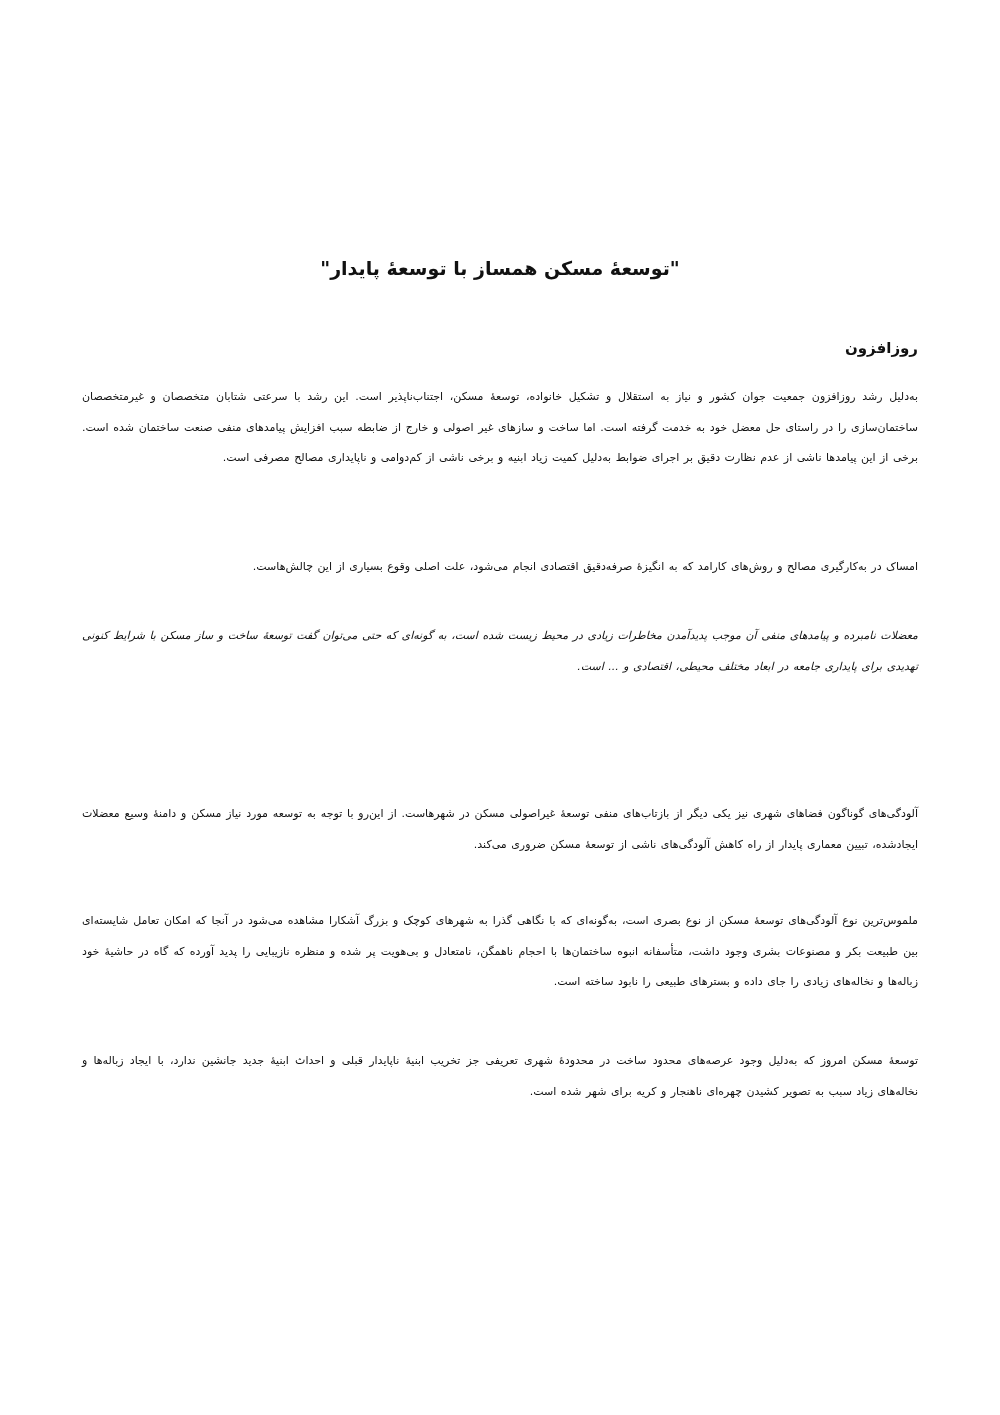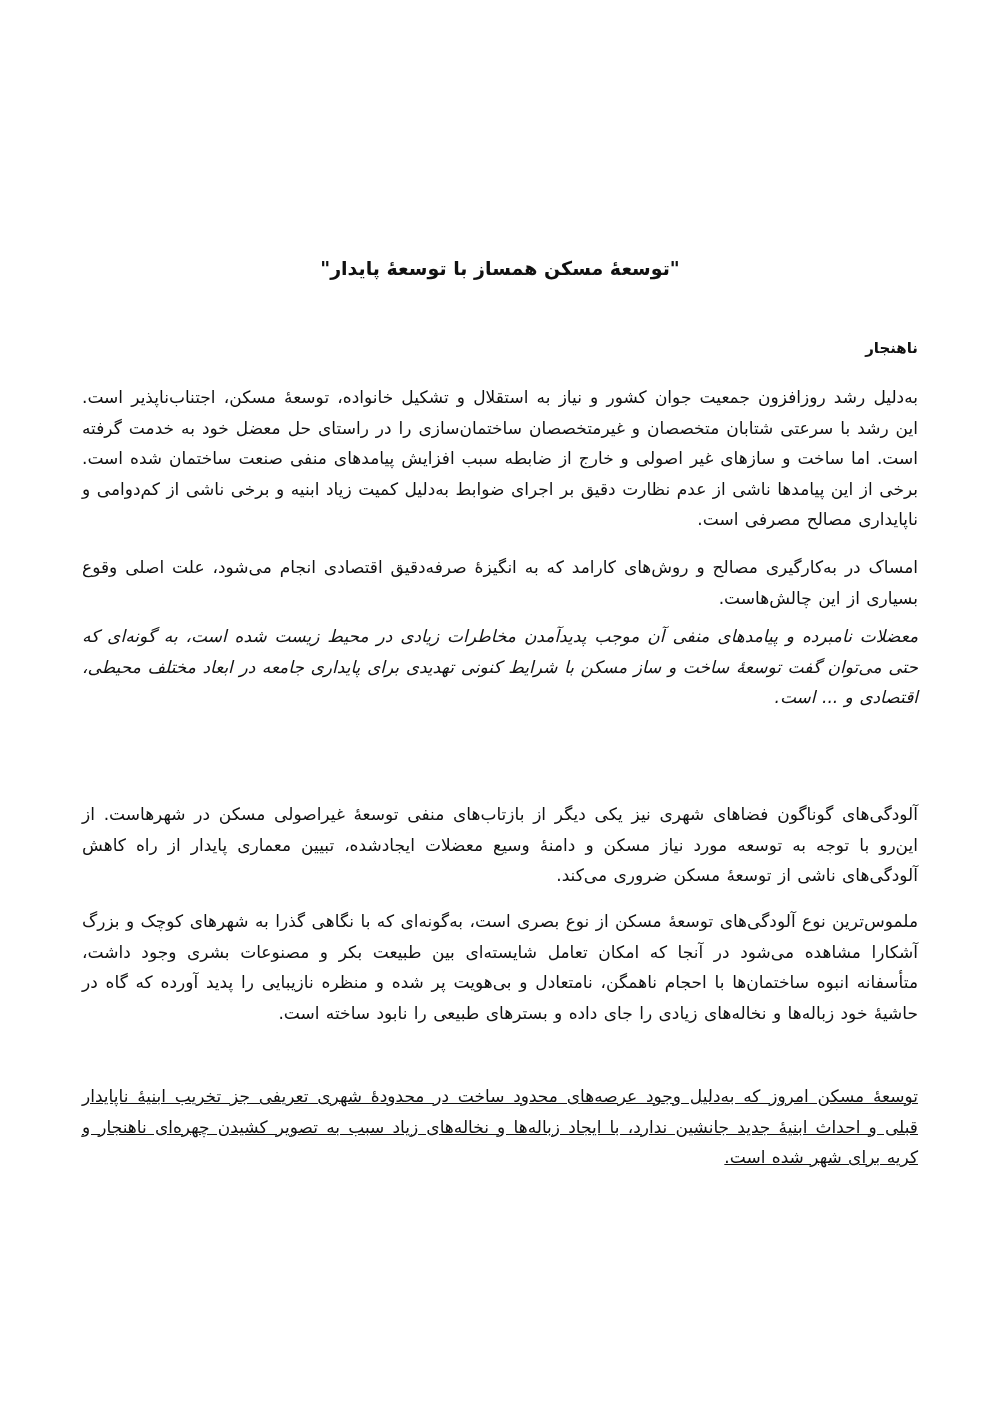--- a/index.html
+++ b/index.html
@@ -41,40 +41,40 @@
       font-weight: bold;
       font-size: 15px;
       line-height: 28px;
       margin: 0;
     }
     .para {
       position: absolute;
       right: 0;
       width: 836px;
       margin: 0;
-      font-size: 17px;
+      font-size: 11px;
       line-height: 30.5px;
       text-align: justify;
       text-align-last: right;
       word-spacing: 1px;
     }
     #p1 { top: 382px; }
     #p2 { top: 552px; }
     #p3 { top: 621px; font-style: italic; }
     #p4 { top: 779px; margin-top: 20px; }
     #p5 { top: 906px; }
-    #p6 { top: 1081px; text-decoration: underline; }
+    #p6 { top: 1046px; }
   </style>
 </head>
 <body>
 
 <div class="page">
   <h1 class="doc-title" id="title">"توسعۀ مسکن همساز با توسعۀ پایدار"</h1>
 
-  <h2 class="section-heading">ناهنجار</h2>
+  <h2 class="section-heading">روزافزون</h2>
 
   <p class="para" id="p1">به‌دلیل رشد روزافزون جمعیت جوان کشور و نیاز به استقلال و تشکیل خانواده، توسعۀ مسکن، اجتناب‌ناپذیر است. این رشد با سرعتی شتابان متخصصان و غیرمتخصصان ساختمان‌سازی را در راستای حل معضل خود به خدمت گرفته است. اما ساخت و سازهای غیر اصولی و خارج از ضابطه سبب افزایش پیامدهای منفی صنعت ساختمان شده است. برخی از این پیامدها ناشی از عدم نظارت دقیق بر اجرای ضوابط به‌دلیل کمیت زیاد ابنیه و برخی ناشی از کم‌دوامی و ناپایداری مصالح مصرفی است.</p>
   <p class="para" id="p2">امساک در به‌کارگیری مصالح و روش‌های کارامد که به انگیزۀ صرفه‌دقیق اقتصادی انجام می‌شود، علت اصلی وقوع بسیاری از این چالش‌هاست.</p>
   <p class="para" id="p3">معضلات نامبرده و پیامدهای منفی آن موجب پدیدآمدن مخاطرات زیادی در محیط زیست شده است، به گونه‌ای که حتی می‌توان گفت توسعۀ ساخت و ساز مسکن با شرایط کنونی تهدیدی برای پایداری جامعه در ابعاد مختلف محیطی، اقتصادی و ... است.</p>
   <p class="para" id="p4">آلودگی‌های گوناگون فضاهای شهری نیز یکی دیگر از بازتاب‌های منفی توسعۀ غیراصولی مسکن در شهرهاست. از این‌رو با توجه به توسعه مورد نیاز مسکن و دامنۀ وسیع معضلات ایجادشده، تبیین معماری پایدار از راه کاهش آلودگی‌های ناشی از توسعۀ مسکن ضروری می‌کند.</p>
   <p class="para" id="p5">ملموس‌ترین نوع آلودگی‌های توسعۀ مسکن از نوع بصری است، به‌گونه‌ای که با نگاهی گذرا به شهرهای کوچک و بزرگ آشکارا مشاهده می‌شود در آنجا که امکان تعامل شایسته‌ای بین طبیعت بکر و مصنوعات بشری وجود داشت، متأسفانه انبوه ساختمان‌ها با احجام ناهمگن، نامتعادل و بی‌هویت پر شده و منظره نازیبایی را پدید آورده که گاه در حاشیۀ خود زباله‌ها و نخاله‌های زیادی را جای داده و بسترهای طبیعی را نابود ساخته است.</p>
   <p class="para" id="p6">توسعۀ مسکن امروز که به‌دلیل وجود عرصه‌های محدود ساخت در محدودۀ شهری تعریفی جز تخریب ابنیۀ ناپایدار قبلی و احداث ابنیۀ جدید جانشین ندارد، با ایجاد زباله‌ها و نخاله‌های زیاد سبب به تصویر کشیدن چهره‌ای ناهنجار و کریه برای شهر شده است.</p>
 </div>
 
 </body></html>

